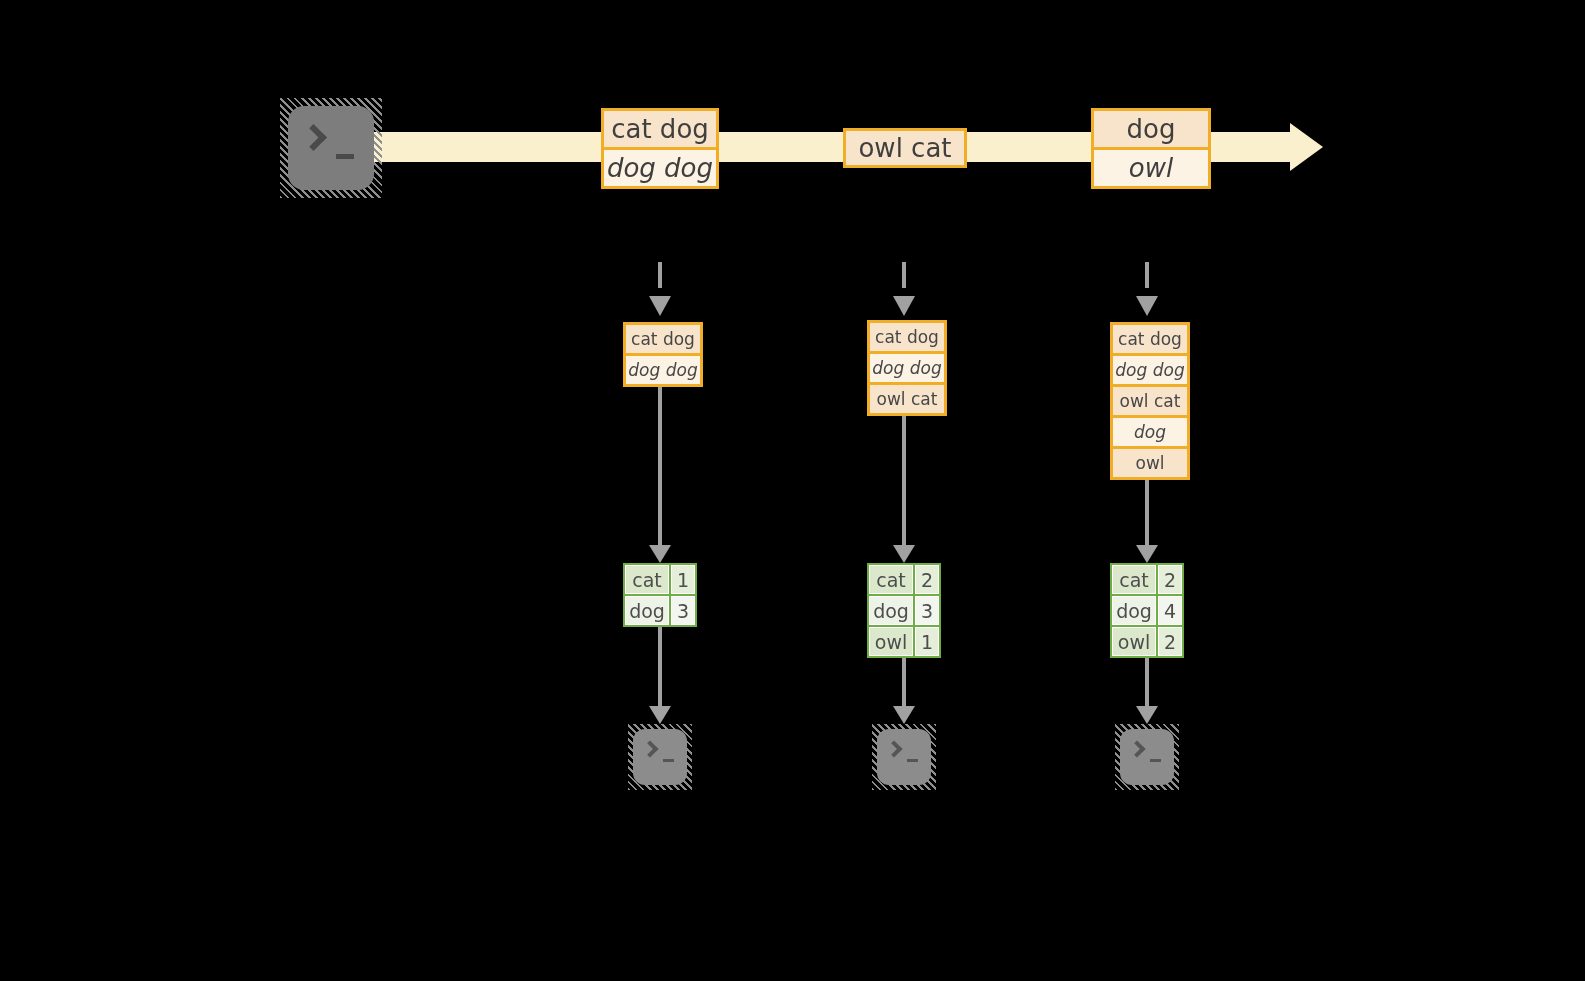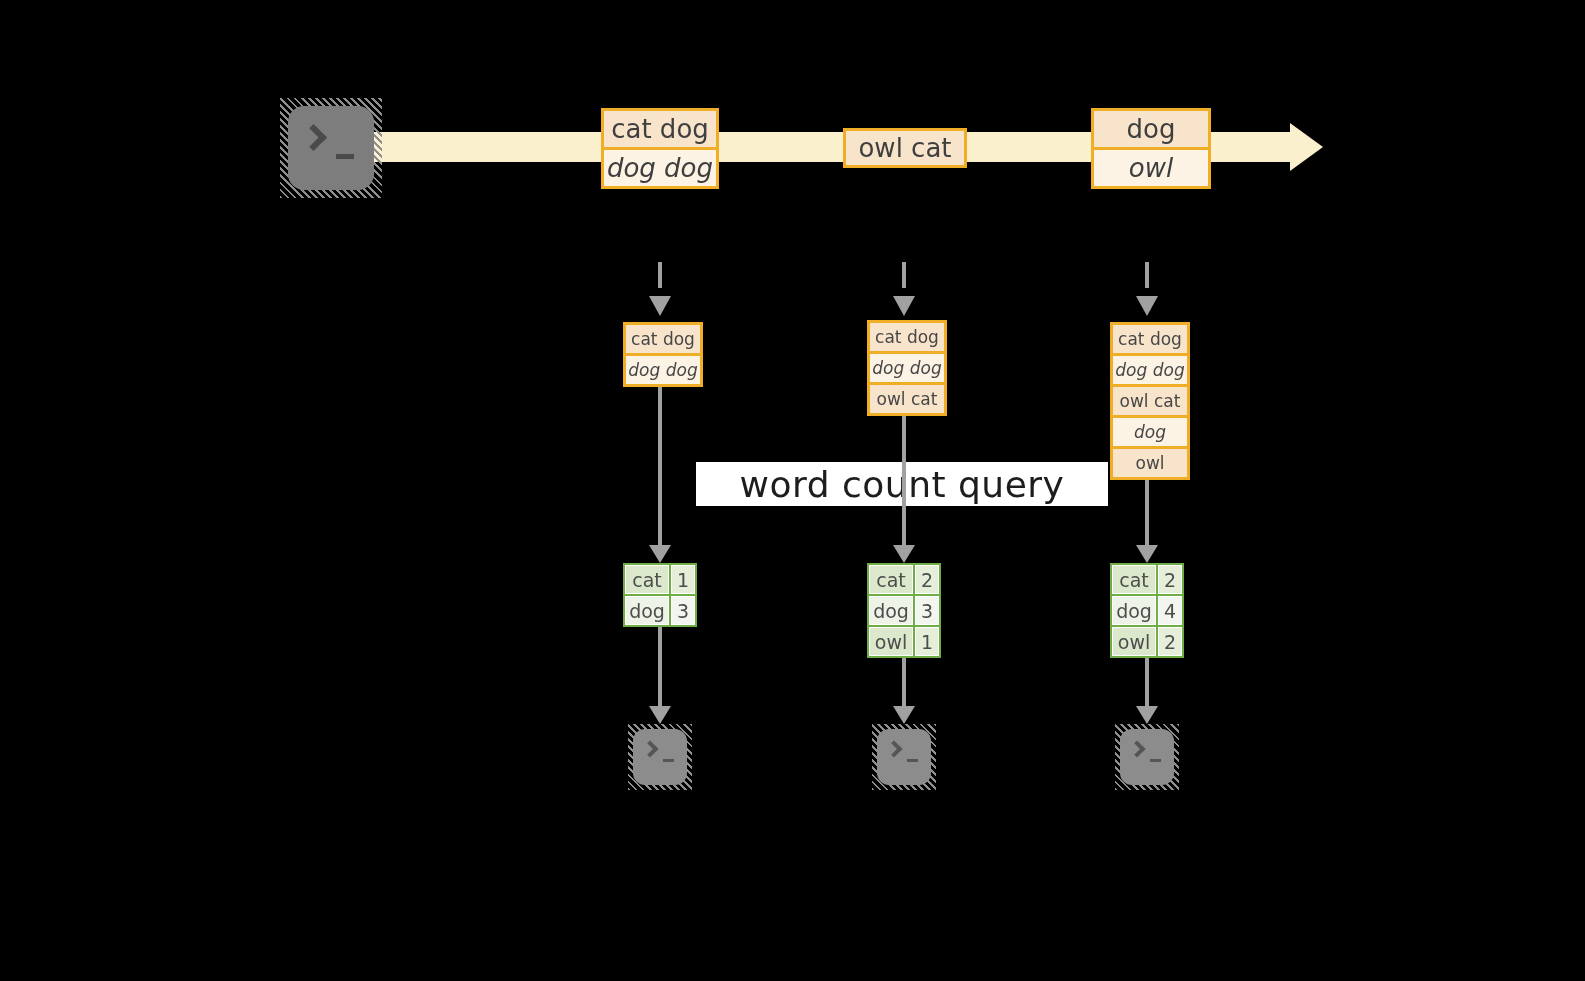--- a/index.html
+++ b/index.html
@@ -112,23 +112,20 @@
     <div class="scell fillA">owl cat</div>
   </div>
   <div class="sbox" style="left:1110px;top:322px;">
     <div class="scell fillA">cat dog</div>
     <div class="scell fillB">dog dog</div>
     <div class="scell fillA">owl cat</div>
     <div class="scell fillB">dog</div>
     <div class="scell fillA">owl</div>
   </div>
 
-  <div class="banner">
-    <span>word count query</span>
-  </div>
 
   <div class="vline" style="left:658px;top:387px;height:158px;"></div>
   <div class="head" style="left:649px;top:545px;"></div>
   <div class="vline" style="left:902px;top:416px;height:129px;"></div>
   <div class="head" style="left:893px;top:545px;"></div>
   <div class="vline" style="left:1145px;top:480px;height:65px;"></div>
   <div class="head" style="left:1136px;top:545px;"></div>
 
   <div class="gtable" style="left:623px;top:563px;">
     <div class="grow rA">

